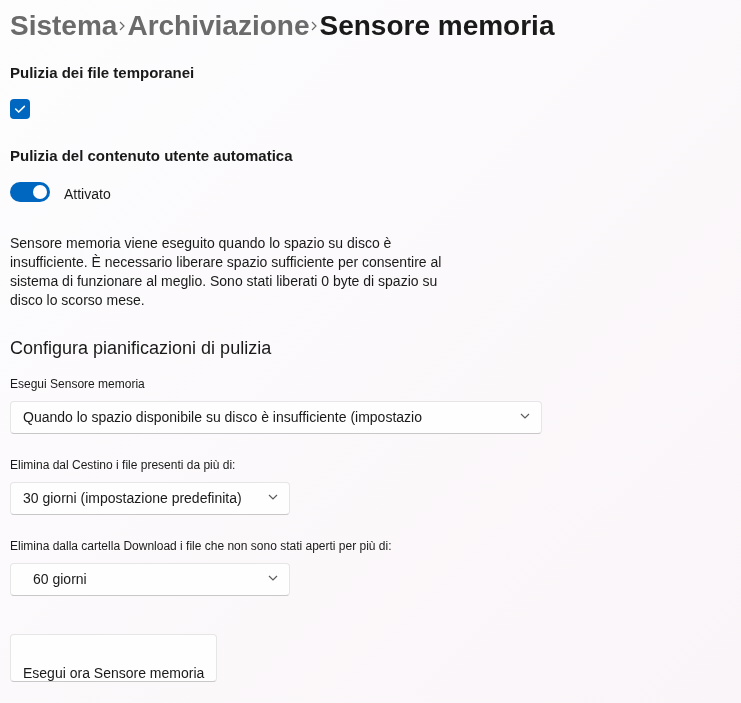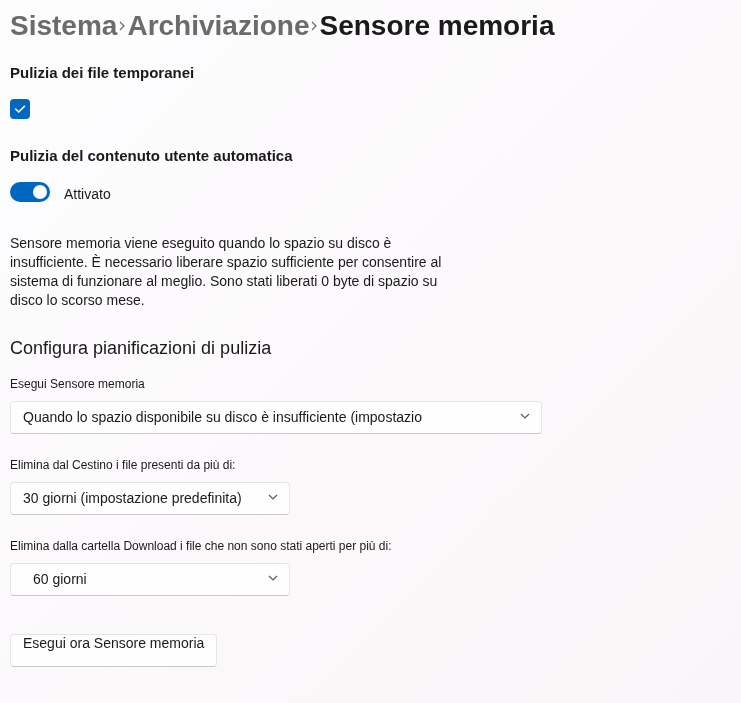--- a/index.html
+++ b/index.html
@@ -106,23 +106,23 @@
     color: #5c5c5c;
   }
   .dropdown.w1 { width: 532px; }
   .dropdown.w2 { width: 280px; }
   .dropdown.w3 { width: 280px; padding-left: 22px; }
   .button {
     background: #fefefe;
     border: 1px solid #e6e6e6;
     border-bottom: 1px solid #c8c8c8;
     border-radius: 4px;
-    height: 33px;
+    height: 48px;
     display: inline-flex;
-    align-items: flex-start;
+    align-items: flex-end;
     padding: 0 12px;
     cursor: pointer;
     margin-top: 14px;
   }
 </style>
 </head>
 <body>
 
 
 

